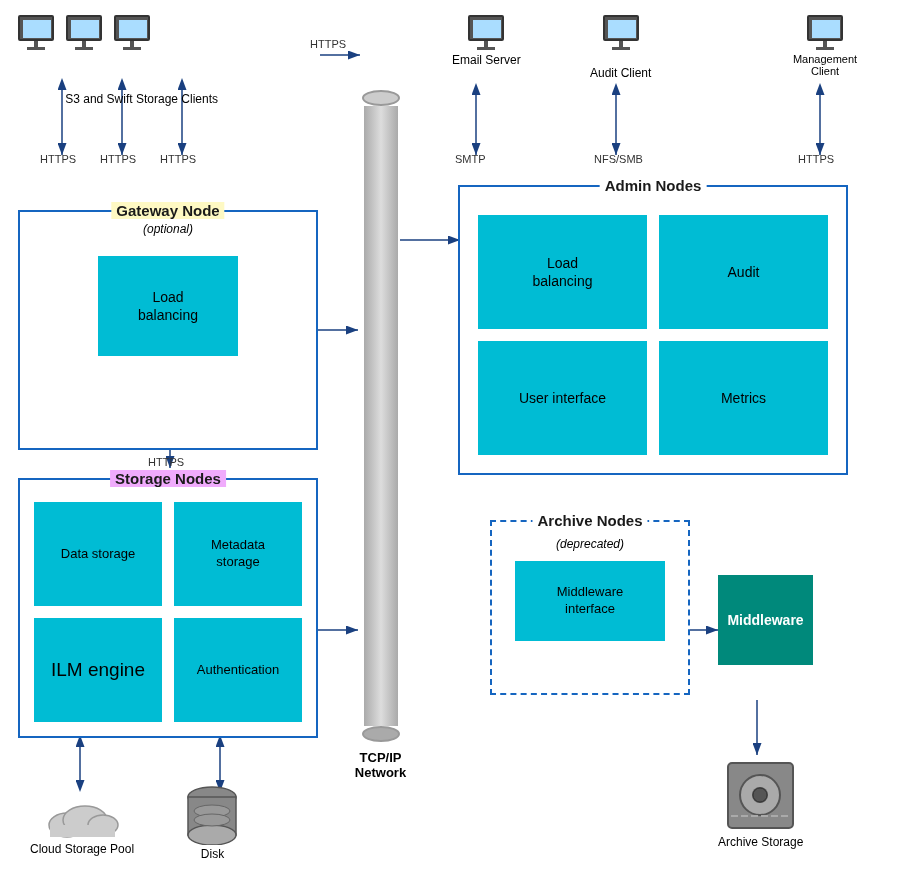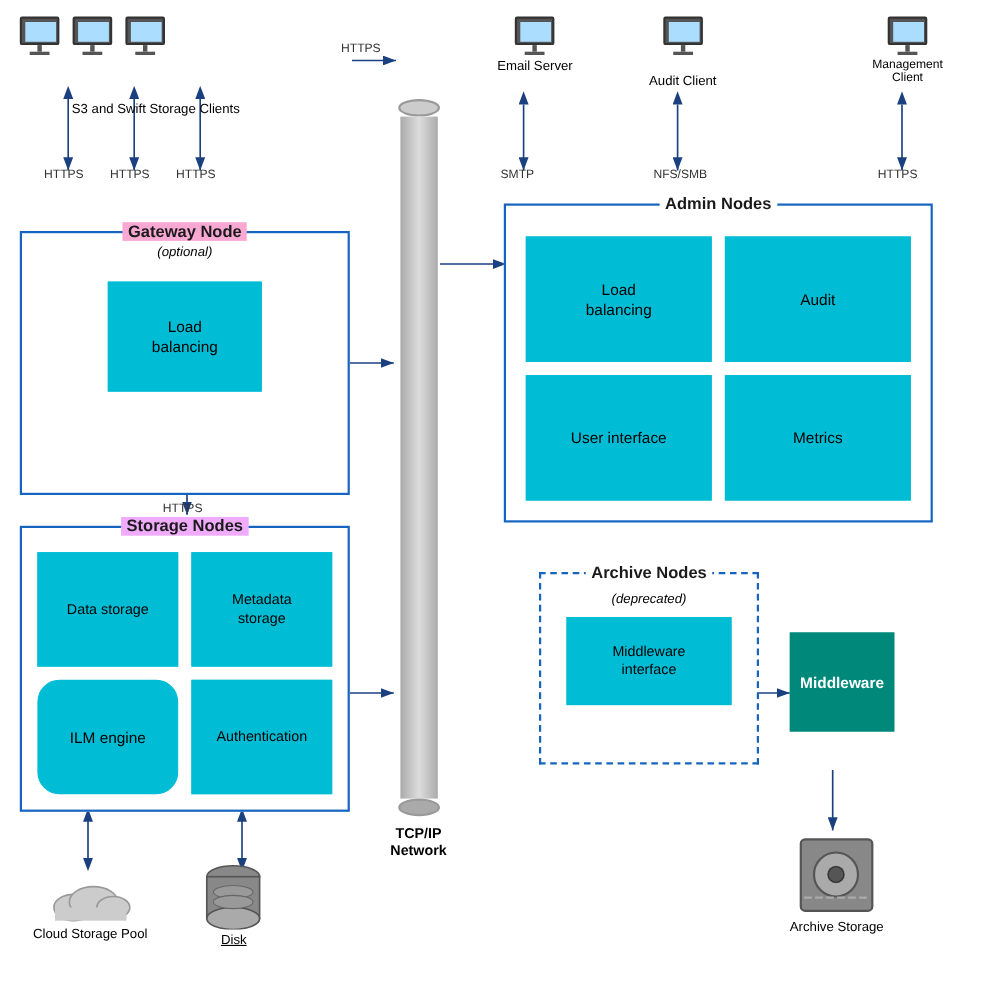--- a/index.html
+++ b/index.html
@@ -216,21 +216,21 @@
       <div class="monitor-stand"></div>
       <div class="monitor-base"></div>
     </div>
     <div style="text-align:center;font-size:11px;margin-top:3px;width:70px;">Management Client</div>
   </div>
   <div style="position:absolute;left:798px;top:153px;" class="arrow-label">HTTPS</div>
 
   <div style="position:absolute;left:310px;top:38px;" class="arrow-label">HTTPS</div>
 
   <div class="node-container" style="left:18px;top:210px;width:300px;height:240px;">
-    <div style="position:absolute;top:-10px;left:50%;transform:translateX(-50%);background:#f9a8d4;padding:0 5px;white-space:nowrap;">
+    <div style="position:absolute;top:-10px;left:50%;transform:translateX(-50%);background:#fef9c3;padding:0 5px;white-space:nowrap;">
       <span class="node-title">Gateway Node</span>
     </div>
     <div style="text-align:center;margin-top:10px;font-style:italic;font-size:12px;">(optional)</div>
     <div style="display:flex;justify-content:center;margin-top:20px;">
       <div class="cyan-box" style="width:140px;height:100px;font-size:14px;">
         <span style="white-space:pre-line;">Load
 balancing</span>
       </div>
     </div>
   </div>
@@ -263,21 +263,21 @@
       <span class="node-title">Storage Nodes</span>
     </div>
     <div style="display:grid;grid-template-columns:1fr 1fr;gap:12px;padding:22px 14px 14px 14px;height:100%;">
       <div class="cyan-box" style="min-height:80px;font-size:13px;">
         <span>Data storage</span>
       </div>
       <div class="cyan-box" style="min-height:80px;font-size:13px;">
         <span style="white-space:pre-line;">Metadata
 storage</span>
       </div>
-      <div class="cyan-box" style="min-height:80px;font-size:14px;border-radius:20px;">
+      <div class="cyan-box" style="min-height:80px;font-size:19px;">
         <span>ILM engine</span>
       </div>
       <div class="cyan-box" style="min-height:80px;font-size:13px;">
         <span>Authentication</span>
       </div>
     </div>
   </div>
 
   <div style="position:absolute;left:490px;top:520px;width:200px;height:175px;border:2px dashed #1565C0;background:white;">
     <div style="position:absolute;top:-10px;left:50%;transform:translateX(-50%);background:white;padding:0 5px;white-space:nowrap;">
@@ -307,21 +307,21 @@
   <div style="position:absolute;left:30px;top:790px;display:flex;flex-direction:column;align-items:center;">
     <svg width="75" height="50" viewBox="0 0 75 50">
       <ellipse cx="22" cy="35" rx="18" ry="12" fill="#ccc" stroke="#999" stroke-width="1.5"></ellipse>
       <ellipse cx="40" cy="30" rx="22" ry="14" fill="#ccc" stroke="#999" stroke-width="1.5"></ellipse>
       <ellipse cx="58" cy="35" rx="15" ry="10" fill="#ccc" stroke="#999" stroke-width="1.5"></ellipse>
       <rect x="5" y="35" width="65" height="12" fill="#ccc"></rect>
     </svg>
     <div style="font-size:12px;text-align:center;margin-top:2px;">Cloud Storage Pool</div>
   </div>
 
-  <div style="position:absolute;left:185px;top:785px;display:flex;flex-direction:column;align-items:center;text-decoration:underline;">
+  <div style="position:absolute;left:185px;top:785px;display:flex;flex-direction:column;align-items:center;">
     <svg width="55" height="60" viewBox="0 0 55 60">
       <ellipse cx="27" cy="12" rx="24" ry="10" fill="#888" stroke="#555" stroke-width="1.5"></ellipse>
       <rect x="3" y="12" width="48" height="38" fill="#888" stroke="#555" stroke-width="1.5"></rect>
       <ellipse cx="27" cy="50" rx="24" ry="10" fill="#aaa" stroke="#555" stroke-width="1.5"></ellipse>
       <ellipse cx="27" cy="26" rx="18" ry="6" fill="#999" stroke="#666" stroke-width="1"></ellipse>
       <ellipse cx="27" cy="35" rx="18" ry="6" fill="#999" stroke="#666" stroke-width="1"></ellipse>
     </svg>
     <div style="font-size:12px;text-align:center;margin-top:2px;">Disk</div>
   </div>
 

